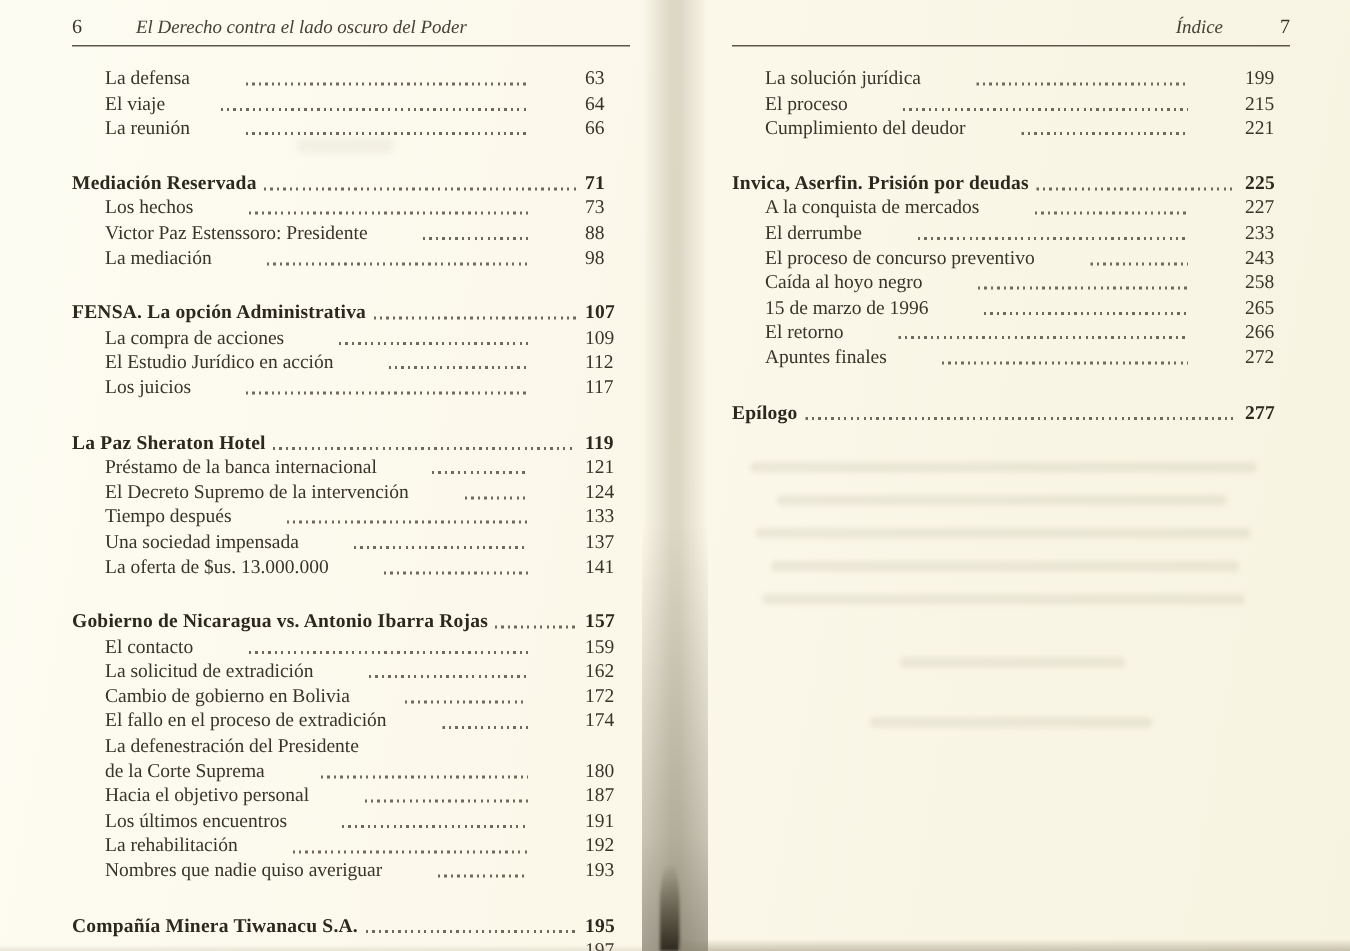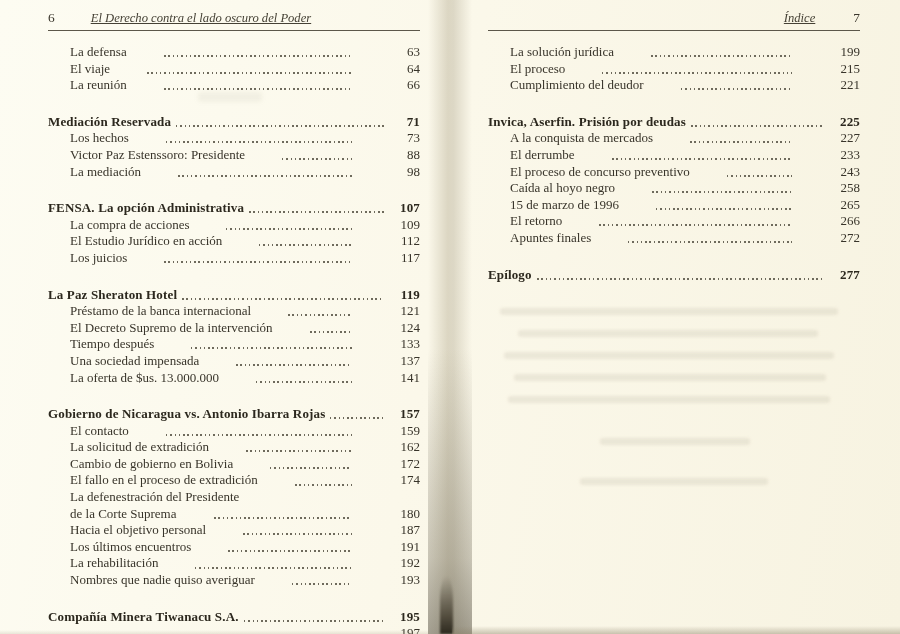--- a/index.html
+++ b/index.html
@@ -24,40 +24,40 @@
   .page.left{left:48px;width:372px;}
   .page.right{left:488px;width:372px;}
 
   .page-header{
     display:flex;align-items:baseline;
     border-bottom:1px solid var(--rule);
     padding-bottom:5px;font-size:12.6px;color:var(--header-ink);
     height:15px;
   }
   .hdr-num{font-style:normal;font-size:13.4px;color:var(--ink);}
-  .running-header{font-style:italic;white-space:nowrap;text-decoration:underline;}
+  .running-header{font-style:italic;white-space:nowrap;}
   .page.left .running-header{margin-left:36px;}
   .page.right .page-header{justify-content:flex-end;}
   .page.right .hdr-num{margin-left:38px;}
 
   .toc-list{margin-top:13px;}
   .toc-row{
     display:flex;align-items:baseline;height:16.6px;
     font-size:13px;line-height:16.6px;white-space:nowrap;
   }
   .toc-row.sub{padding-left:22px;gap:32px;}
   .toc-row.section{font-weight:bold;color:var(--ink-bold);letter-spacing:.15px;}
   .toc-row.gap{margin-top:20px;}
   .entry-title{white-space:nowrap;}
   .leader{
     flex:1;height:2px;min-width:8px;
     align-self:flex-end;margin:0 6px 3.5px 5px;
     background-image:repeating-linear-gradient(to right,var(--dot) 0,var(--dot) 1.5px,transparent 1.5px,transparent 4.3px);
   }
-  .pagenum{flex:none;width:30px;text-align:right;font-family:Liberation Serif, serif;}
+  .pagenum{flex:none;width:30px;text-align:left;font-family:Liberation Serif, serif;}
 
   
   .gutter-shadow{
     position:absolute;left:428px;top:0;width:44px;height:634px;pointer-events:none;
     background:linear-gradient(to right,rgba(169,159,130,0) 0%,rgba(169,159,130,.38) 45%,rgba(150,140,112,.30) 58%,rgba(169,159,130,0) 100%);
   }
   .gutter-deepen{
     position:absolute;left:428px;top:0;width:44px;height:634px;pointer-events:none;
     background:linear-gradient(to bottom,rgba(74,67,50,0) 55%,rgba(74,67,50,.28) 88%,rgba(58,52,38,.45) 100%);
   }

